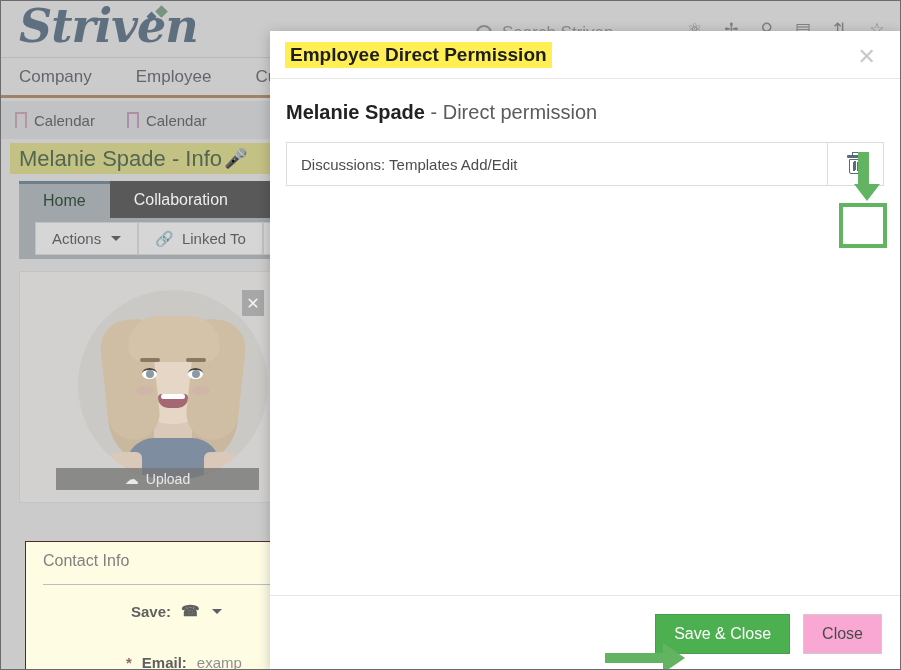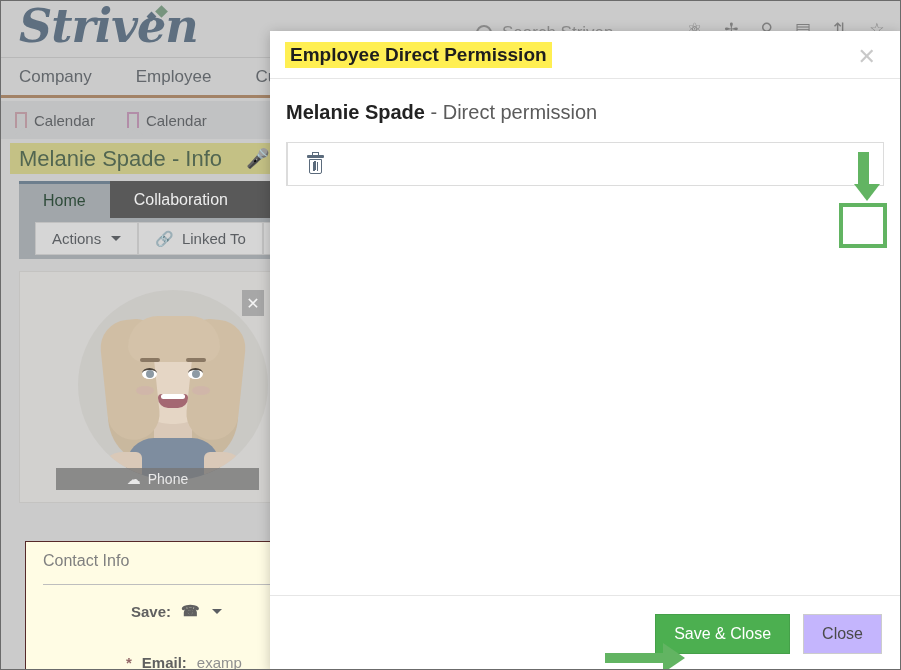--- a/index.html
+++ b/index.html
@@ -97,21 +97,21 @@
     border-right: 8px solid transparent;
     border-bottom: 7px solid #bcbec0;
   }
   .bookmark.pink { border-color: #cf7fb8; }
 
   
   .pagetitle {
     position: absolute; left: 9px; top: 142px;
     height: 31px;
     background: #c8c23f;
-    display: flex; align-items: center; padding: 0 9px; gap: 24px;
+    display: flex; align-items: center; padding: 0 9px; gap: 2px;
     color: #3f6b3d; font-size: 22px;
     width: 272px;
   }
   .mic { font-size: 19px; color: #3f6b3d; }
 
   
   .tabstrip {
     position: absolute; left: 18px; top: 180px; width: 881px; height: 37px;
     background: #575757; display: flex; align-items: stretch;
   }
@@ -287,21 +287,21 @@
   }
   .btn {
     font-size: 16px; padding: 0 18px; height: 40px;
     display: flex; align-items: center; justify-content: center;
     cursor: pointer;
   }
   .btn-primary {
     background: #4caf50; color: #fff; border: 1px solid #45a049;
   }
   .btn-default {
-    background: #c4b5fd; color: #4a4a4a; border: 1px solid #cccccc;
+    background: #f9a8d4; color: #4a4a4a; border: 1px solid #cccccc;
   }
   
   .ann-arrow-right {
     position: absolute; right: 215px; top: 47px;
     display: flex; align-items: center; pointer-events: none;
   }
   .ann-arrow-right .shaft {
     width: 58px; height: 10px; background: #62b462;
   }
   .ann-arrow-right .head {
@@ -433,21 +433,21 @@
         <div class="av-pupil" style="left:68px; top:80px;"></div>
         <div class="av-pupil" style="left:114px; top:80px;"></div>
         <div class="av-blush" style="left:58px; top:96px;"></div>
         <div class="av-blush" style="left:114px; top:96px;"></div>
         <div class="av-mouth"></div>
         <div class="av-teeth"></div>
       </div>
       <div class="photo-x">✕</div>
       <div class="uploadbar">
         <span>☁</span>
-        <span>Phone</span>
+        <span>Upload</span>
       </div>
     </div>
 
     <div class="contactcard">
       <div class="contact-hd">Contact Info</div>
       <div class="contact-rule"></div>
       <div class="frow" style="left:105px; top:60px;">
         <span>Save:</span>
         <span>☎</span>
         <span class="caret"></span>
@@ -467,20 +467,21 @@
       <div class="modal-title">Employee Direct Permission</div>
       <button class="modal-close">✕</button>
     </div>
 
     <div class="modal-body">
       <div class="subject">
         <b>Melanie Spade</b><span class="dim"> - Direct permission</span>
       </div>
 
       <div class="perm-row">
+        <div class="perm-label">Discussions: Templates Add/Edit</div>
         <div class="perm-action">
           <span class="trash">
             <span class="handle"></span>
             <span class="lid"></span>
             <span class="can"></span>
             <span class="mid"></span>
           </span>
         </div>
       </div>
 

